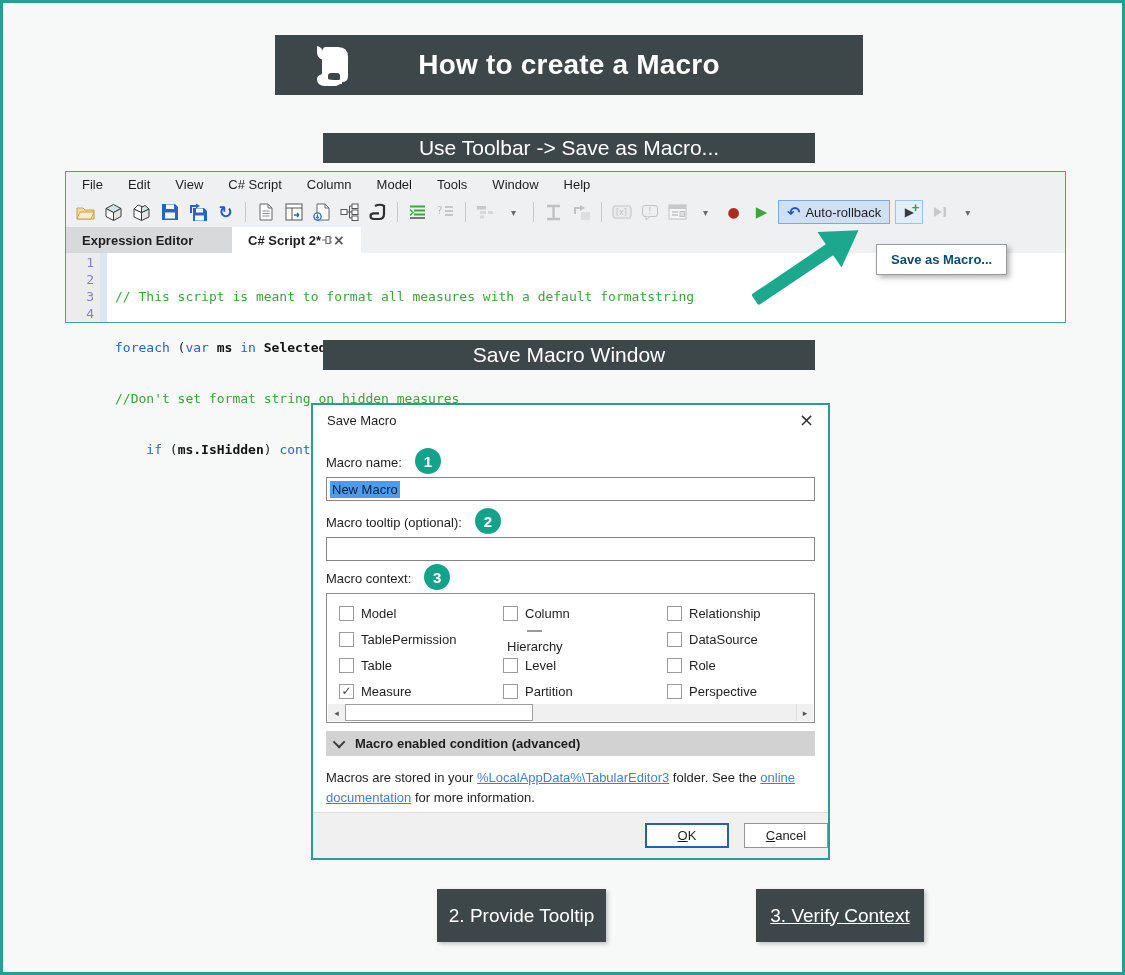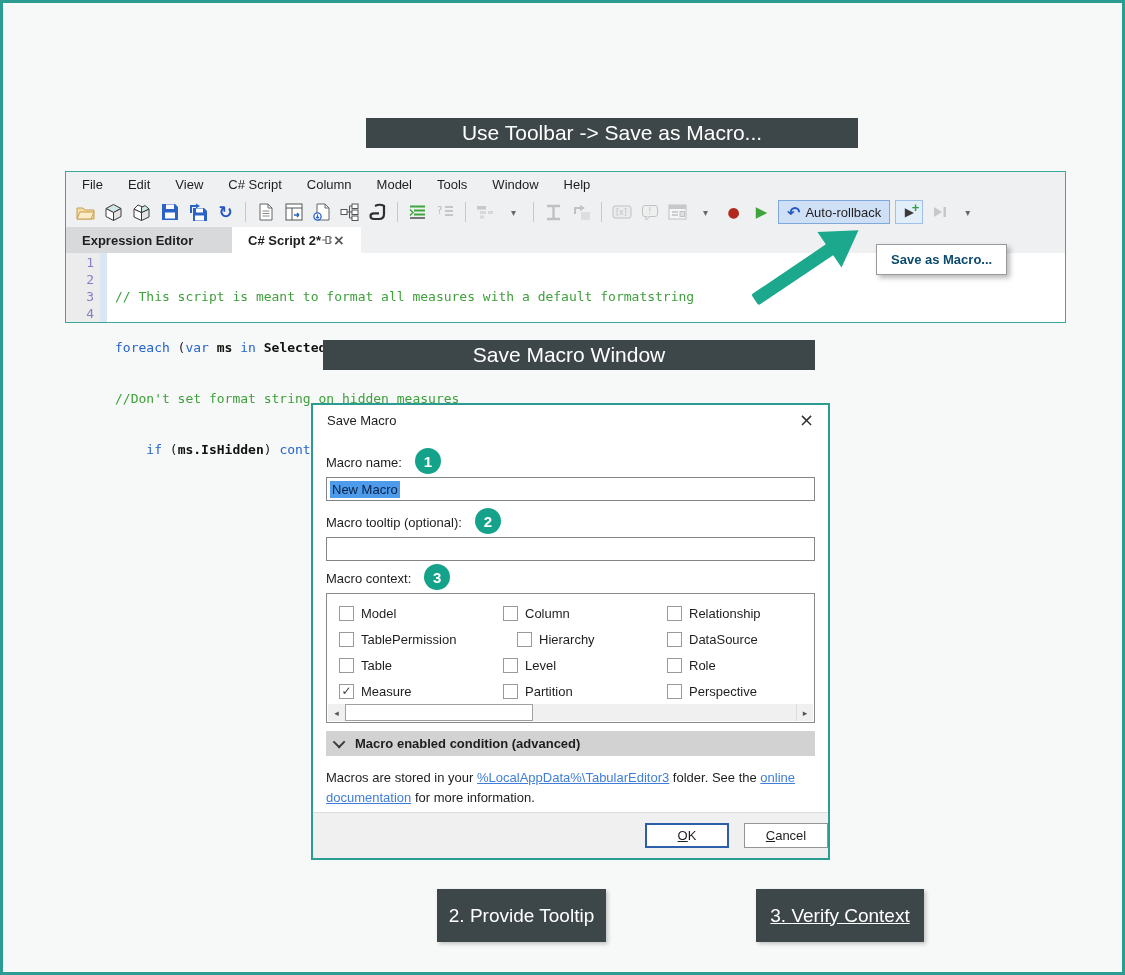--- a/index.html
+++ b/index.html
@@ -10,21 +10,21 @@
            border:3px solid #2a9c91; overflow:hidden; }
 
   
   .hdr-banner{ position:absolute; left:272px; top:32px; width:588px; height:60px;
     background:#3d4649; display:flex; align-items:center; justify-content:center; }
   .hdr-banner .scroll-wrap{ position:absolute; left:36px; top:8px; }
   .hdr-title{ color:#fff; font-size:28px; font-weight:bold; letter-spacing:.2px; }
 
   .sub-banner{ position:absolute; width:492px; height:30px; background:#3d4649;
     color:#fff; font-size:21px; display:flex; align-items:center; justify-content:center; }
-  .sub-banner.b1{ left:320px; top:115px;margin-left:43px; }
+  .sub-banner.b1{ left:320px; top:130px; }
   .sub-banner.b2{ left:320px; top:337px; }
 
   
   .editor{ position:absolute; left:62px; top:168px; width:1001px; height:152px;
     background:#eef0f1; border:1px solid #3aa79b; }
   .menubar{ position:absolute; left:0; top:0; right:0; height:25px;
     display:flex; align-items:center; gap:25px; padding-left:16px;
     font-size:13px; color:#1e1e1e; }
   .menubar span{ cursor:default; }
 
@@ -128,20 +128,32 @@
   .step.s2{ left:434px; width:169px; }
   .step.s3{ left:753px; width:168px;text-decoration:underline; }
 
   svg{ display:block; }
 </style>
 </head>
 <body>
 
 <div class="canvas">
 
+  <div class="hdr-banner">
+    <span class="scroll-wrap">
+      <svg width="42" height="46" viewBox="0 0 42 46">
+        <path d="M14 4 h13 q10 0 10 10 v19 q0 6 -6 6 H18 q-7 0 -7 -7 V11 q0 -6 3 -7 z" fill="#ffffff"></path>
+        <path d="M6 3 q6 1 6 8 v6 q-6 -2 -6 -8 z" fill="#ffffff"></path>
+        <path d="M12 31 q0 7 8 7 h11 q-2 5 -8 5 h-9 q-8 0 -8 -7 q0 -4 6 -5 z" fill="#ffffff"></path>
+        <rect x="17" y="30" width="12" height="8" rx="3" fill="#3d4649"></rect>
+        <path d="M13 29 q0 8 9 8 h9 v4 h-12 q-9 0 -9 -9 z" fill="#ffffff"></path>
+      </svg>
+    </span>
+    <span class="hdr-title">How to create a Macro</span>
+  </div>
 
   <div class="sub-banner b1">Use Toolbar -&gt; Save as Macro...</div>
 
   <div class="editor">
     <div class="menubar">
       <span>File</span>
       <span>Edit</span>
       <span>View</span>
       <span>C# Script</span>
       <span>Column</span>
@@ -386,21 +398,21 @@
             <span>Column</span>
           </div>
         <div class="ctxitem" style="left:340px;top:10px;">
             <span class="cbx"></span>
             <span>Relationship</span>
           </div>
         <div class="ctxitem" style="left:12px;top:36px;">
             <span class="cbx"></span>
             <span>TablePermission</span>
           </div>
-        <div class="ctxitem" style="left:190px;top:36px;">
+        <div class="ctxitem" style="left:180px;top:36px;flex-direction:column;">
             <span class="cbx"></span>
             <span>Hierarchy</span>
           </div>
         <div class="ctxitem" style="left:340px;top:36px;">
             <span class="cbx"></span>
             <span>DataSource</span>
           </div>
         <div class="ctxitem" style="left:12px;top:62px;">
             <span class="cbx"></span>
             <span>Table</span>

